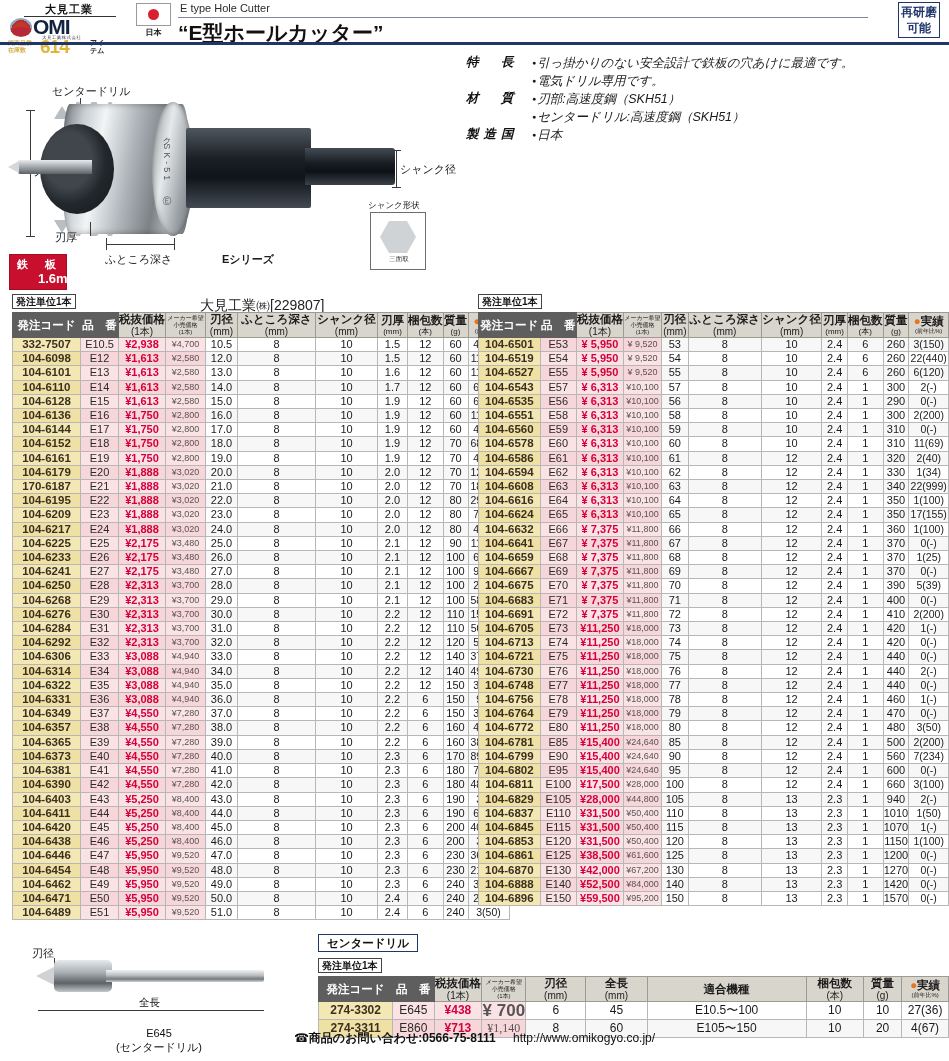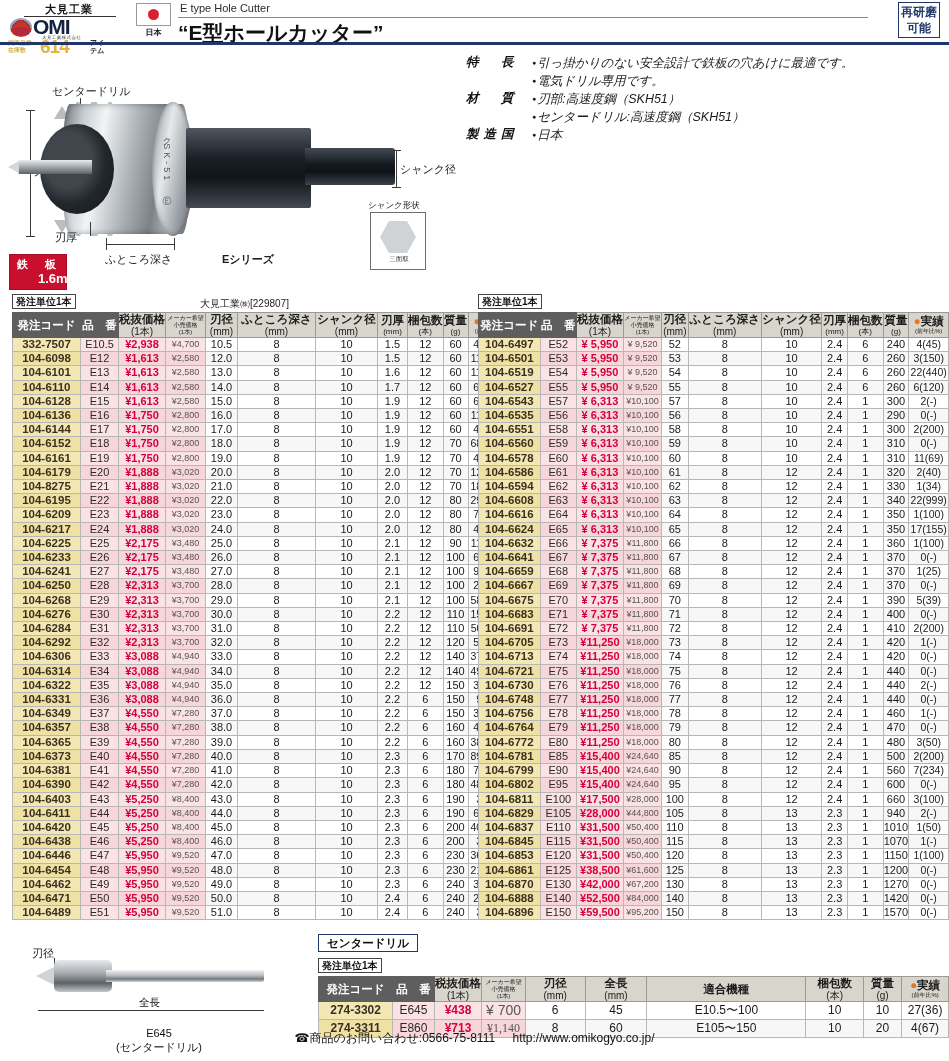--- a/index.html
+++ b/index.html
@@ -153,21 +153,21 @@
     position:absolute;left:10px;top:255px;width:56px;height:34px;
     background:#c8102e;color:#fff;text-align:center;
     box-shadow:0 0 0 1px #a60d25;
   }
   .plate-badge .t1{font-size:11px;font-weight:bold;letter-spacing:3px;line-height:15px;padding-top:2px;}
   .plate-badge .t2{font-size:13px;font-weight:bold;line-height:14px;padding-left:28px;}
   .unit-tag{
     position:absolute;font-size:10px;font-weight:bold;color:#111;
     border:1px solid #444;padding:0 3px;background:#fff;line-height:13px;
   }
-  .maker-code{position:absolute;left:200px;top:297px;font-size:10px;color:#222;}
+  .maker-code{position:absolute;left:200px;top:297px;font-size:14px;color:#222;}
   
   table.cat{border-collapse:collapse;table-layout:fixed;font-size:11px;}
   table.cat th,table.cat td{
     border:1px solid #b7b7b7;padding:0;text-align:center;line-height:13.2px;height:13.2px;
     white-space:nowrap;overflow:hidden;
   }
   table.cat thead th{
     background:#5e5e5e;color:#fff;font-weight:bold;font-size:11.5px;
     border:1px solid #5e5e5e;line-height:13px;
   }
@@ -214,21 +214,21 @@
     border-right:20px solid #cfd3d6;
   }
   .drill-cap{
     position:absolute;left:0;top:86px;width:290px;text-align:center;
     font-size:11px;line-height:14px;color:#111;
   }
   .zenchou{position:absolute;left:125px;top:56px;font-size:10.5px;color:#111;}
   .footer{
     position:absolute;left:0;top:1030px;width:949px;text-align:center;font-size:12px;color:#111;
   }
-  .footer .tel{font-weight:normal;}
+  .footer .tel{font-weight:bold;}
   .footer .url{margin-left:14px;font-weight:normal;}
 </style>
 </head>
 <body>
 
 <div class="hdr">
   <div class="brand">
     <div class="brand-name">大見工業</div>
     <div class="brand-underline"></div>
     <div class="brand-logo">
@@ -524,21 +524,21 @@
           <td class="list">¥3,020</td>
           <td class="dia">20.0</td>
           <td class="plain">8</td>
           <td class="plain">10</td>
           <td class="plain">2.0</td>
           <td class="plain">12</td>
           <td class="plain">70</td>
           <td class="plain perf">126(64)</td>
         </tr>
         <tr>
-          <td class="code">104-8275</td>
+          <td class="code">170-6187</td>
           <td class="hin">E21</td>
           <td class="price">¥1,888</td>
           <td class="list">¥3,020</td>
           <td class="dia">21.0</td>
           <td class="plain">8</td>
           <td class="plain">10</td>
           <td class="plain">2.0</td>
           <td class="plain">12</td>
           <td class="plain">70</td>
           <td class="plain perf">185(65)</td>
@@ -989,33 +989,20 @@
           <span>質量</span>
           <span class="sm">(g)</span>
         </th>
         <th class="lite">
           <span style="color:#e8741e;">●</span><span>実績</span>
           <span class="xs">(前年比%)</span>
         </th>
       </tr>
     </thead>
     <tbody>
-        <tr>
-          <td class="code">104-6497</td>
-          <td class="hin">E52</td>
-          <td class="price">¥ 5,950</td>
-          <td class="list">¥ 9,520</td>
-          <td class="dia">52</td>
-          <td class="plain">8</td>
-          <td class="plain">10</td>
-          <td class="plain">2.4</td>
-          <td class="plain">6</td>
-          <td class="plain">240</td>
-          <td class="plain perf">4(45)</td>
-        </tr>
         <tr class="alt">
           <td class="code">104-6501</td>
           <td class="hin">E53</td>
           <td class="price">¥ 5,950</td>
           <td class="list">¥ 9,520</td>
           <td class="dia">53</td>
           <td class="plain">8</td>
           <td class="plain">10</td>
           <td class="plain">2.4</td>
           <td class="plain">6</td>
@@ -1598,21 +1585,21 @@
           <span style="color:#e8741e;">●</span><span>実績</span>
           <span class="xs">(前年比%)</span>
         </th>
       </tr>
     </thead>
     <tbody>
         <tr>
           <td class="code" style="height: 17px; line-height: 17px; font-size: 12px;">274-3302</td>
           <td class="hin" style="height: 17px; line-height: 17px; font-size: 12px;">E645</td>
           <td class="price" style="height: 17px; line-height: 17px; font-size: 12px;">¥438</td>
-          <td class="list" style="height: 17px; line-height: 17px; font-size: 14px;">¥  700</td>
+          <td class="list" style="height: 17px; line-height: 17px; font-size: 17px; font-weight: bold;">¥  700</td>
           <td class="plain" style="height: 17px; line-height: 17px; font-size: 12px;">6</td>
           <td class="plain" style="height: 17px; line-height: 17px; font-size: 12px;">45</td>
           <td class="plain" style="height: 17px; line-height: 17px; font-size: 12px;">E10.5〜100</td>
           <td class="plain" style="height: 17px; line-height: 17px; font-size: 12px;">10</td>
           <td class="plain" style="height: 17px; line-height: 17px; font-size: 12px;">10</td>
           <td class="plain perf" style="height: 17px; line-height: 17px; font-size: 12px; margin-top: 37px;">27(36)</td>
         </tr>
         <tr class="alt">
           <td class="code" style="height: 17px; line-height: 17px; font-size: 12px;">274-3311</td>
           <td class="hin" style="height: 17px; line-height: 17px; font-size: 12px;">E860</td>

